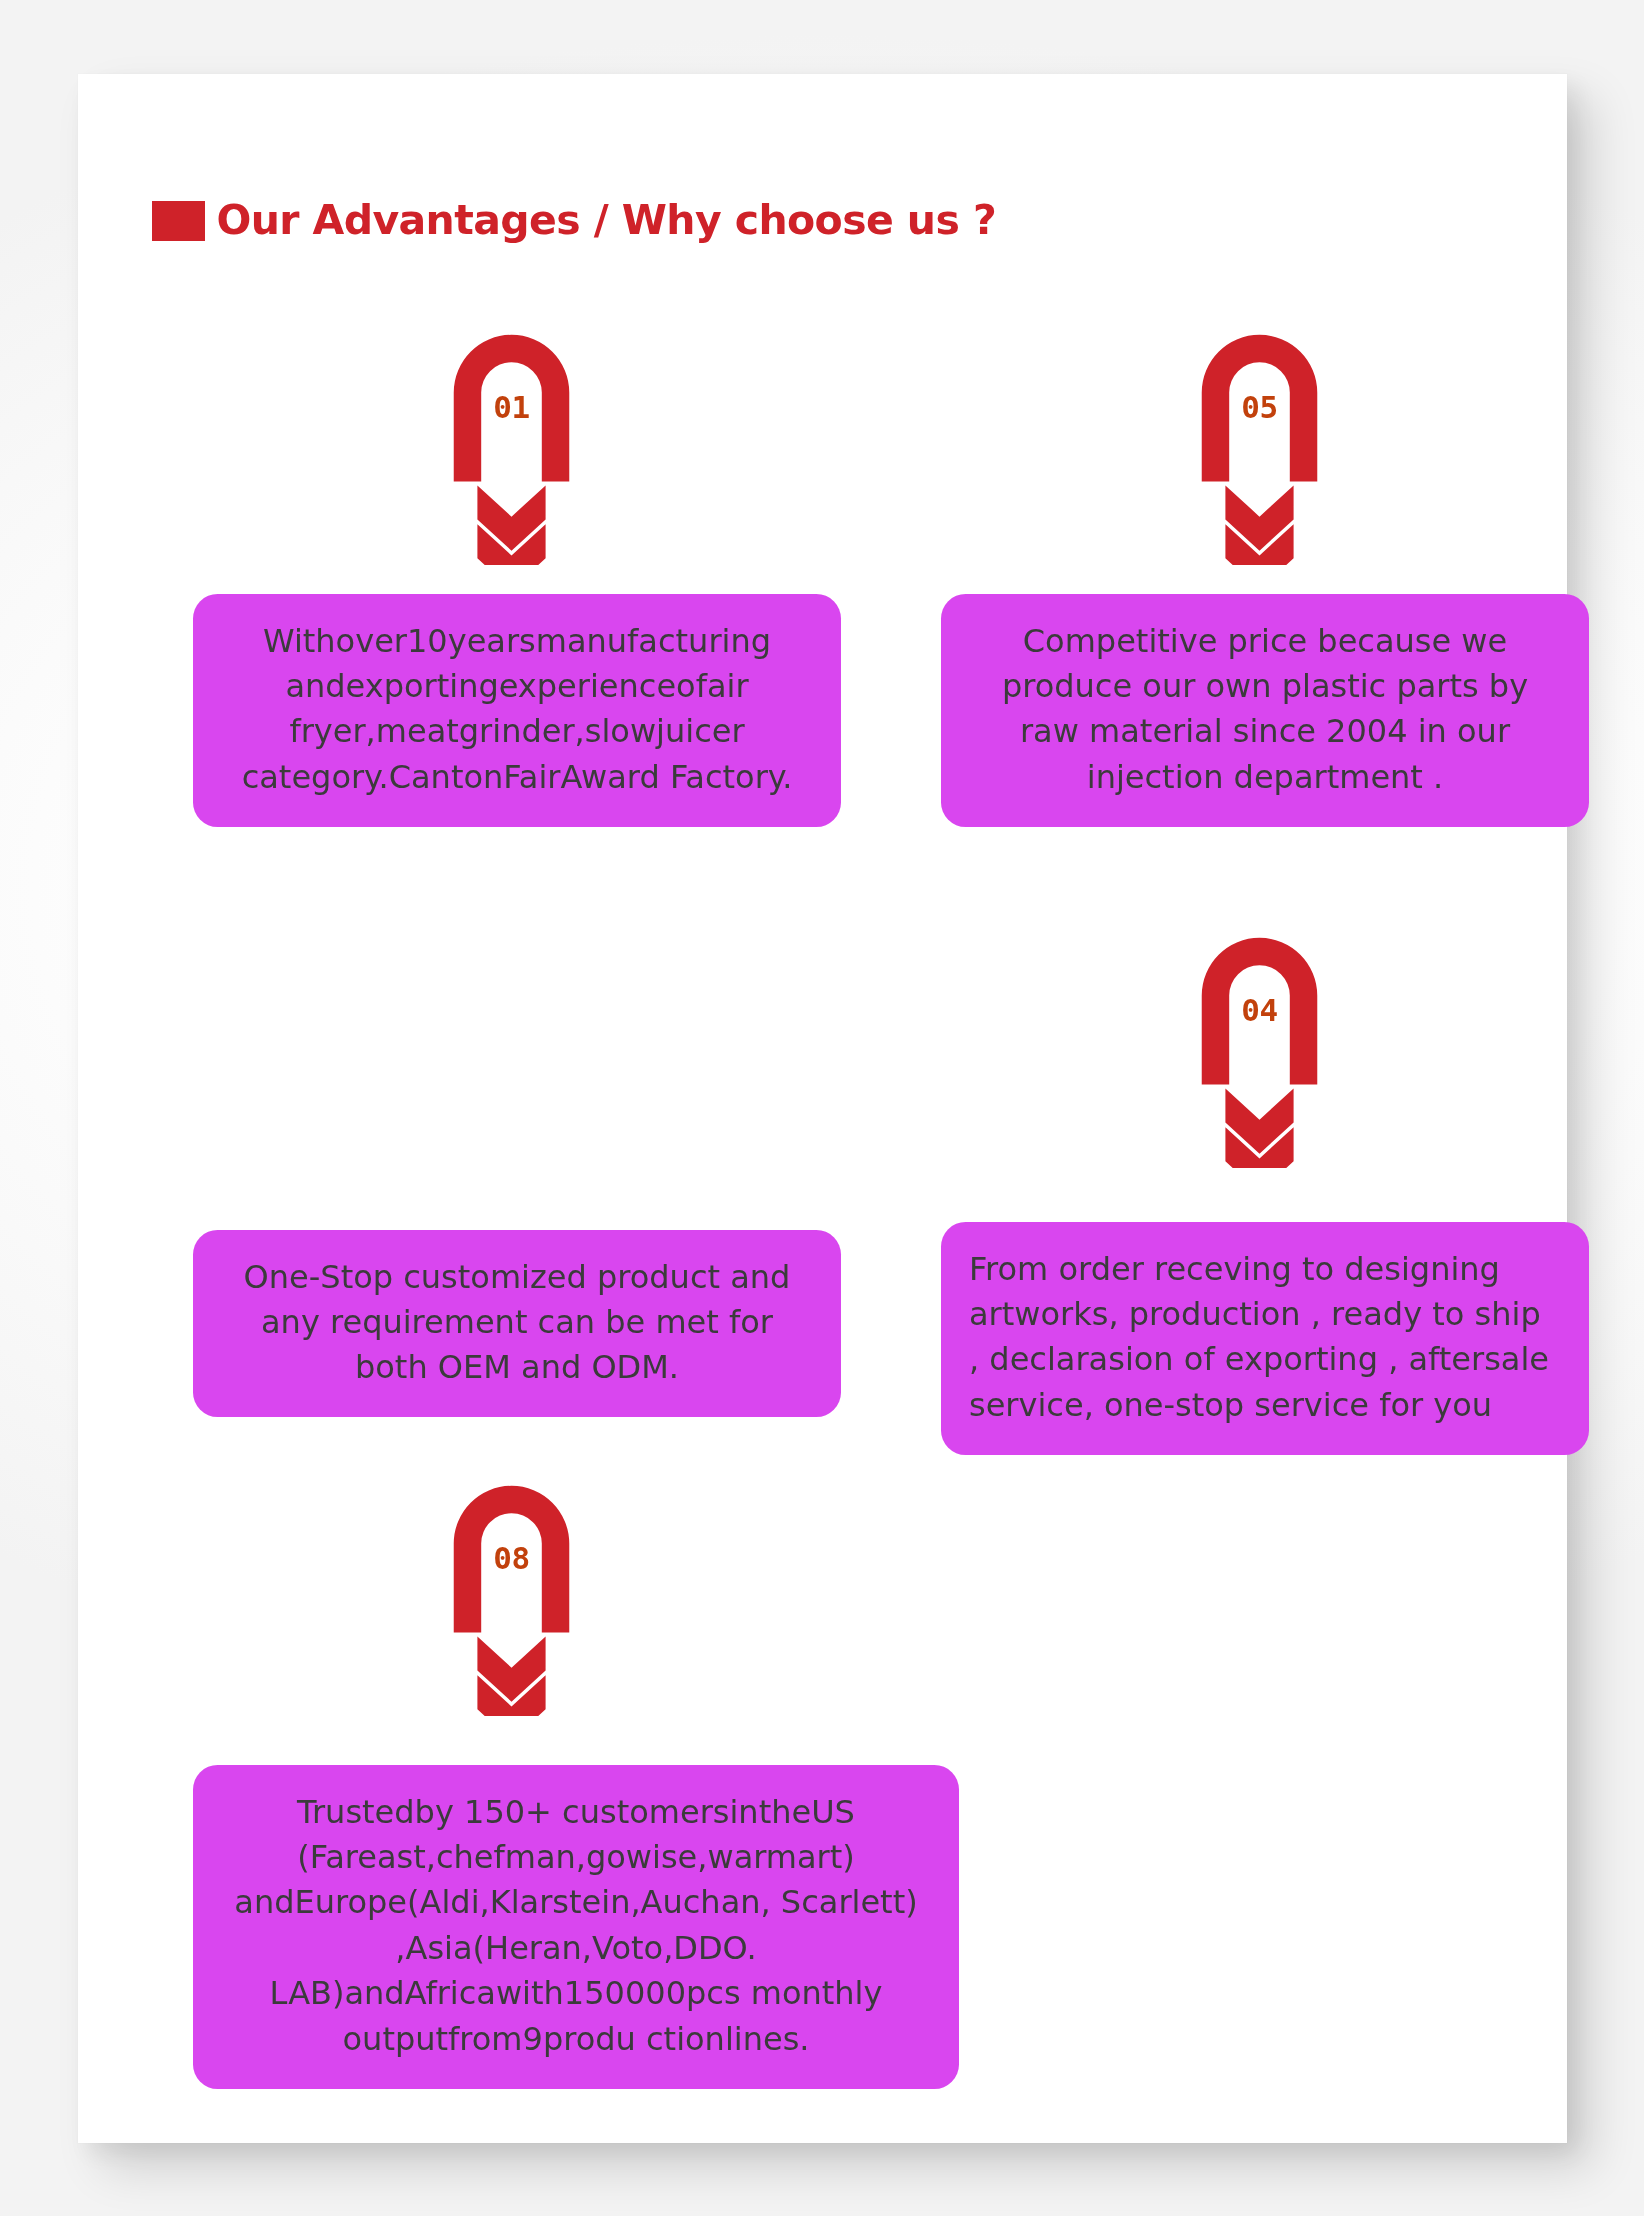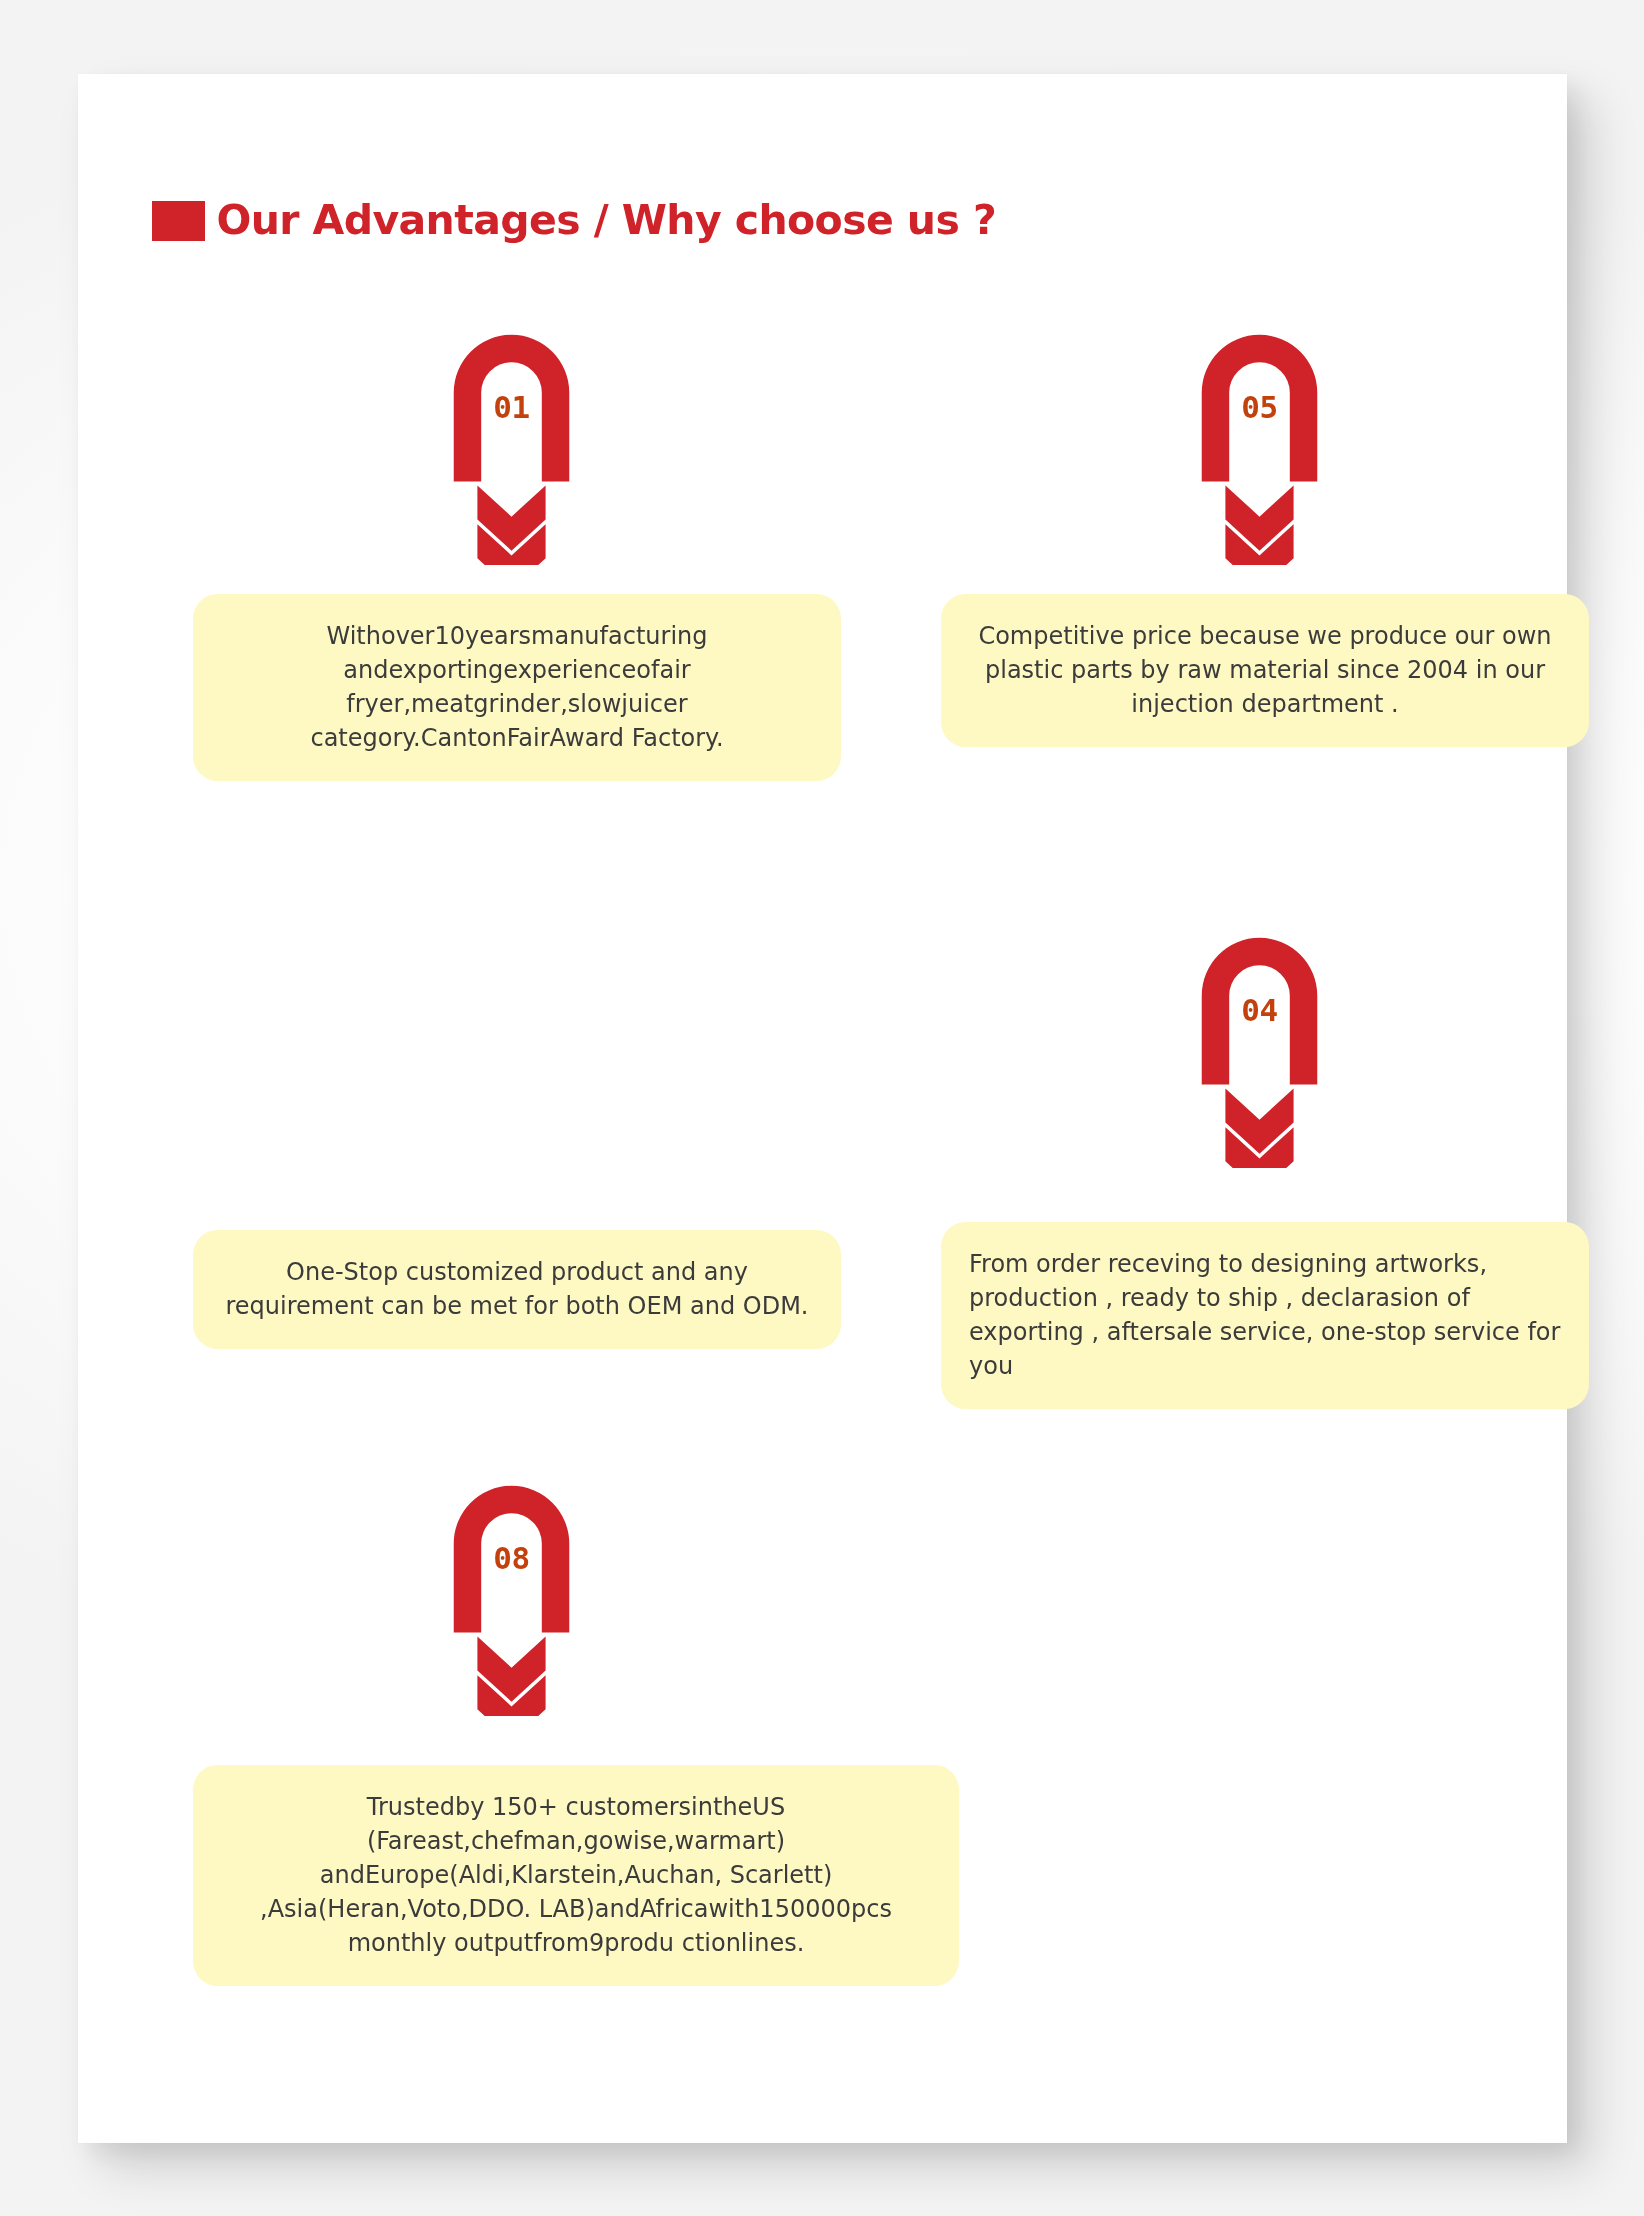--- a/index.html
+++ b/index.html
@@ -81,24 +81,24 @@
     font-weight: bold;
     color: #c2410c;
     font-family: "DejaVu Sans Mono", "Liberation Mono", monospace;
     letter-spacing: -0.5px;
     pointer-events: none;
   }
 
   
   .bubble {
     position: absolute;
-    background: #fef9c3;
+    background: #d946ef;
     border-radius: 24.6px;
     padding: 24.6px 28px 26.5px 28px;
-    font-size: 24px;
+    font-size: 32px;
     line-height: 1.42;
     color: #3b3b3b;
     font-family: "DejaVu Sans", "Liberation Sans", sans-serif;
   }
   .bubble.center { text-align: center; }
   .bubble.left   { text-align: left; }
 
   #badge-01 { left: 371px;  top: 256px; }
   #badge-02 { left: 1119px; top: 256px; }
   #badge-03 { left: 371px;  top: 859px; }

